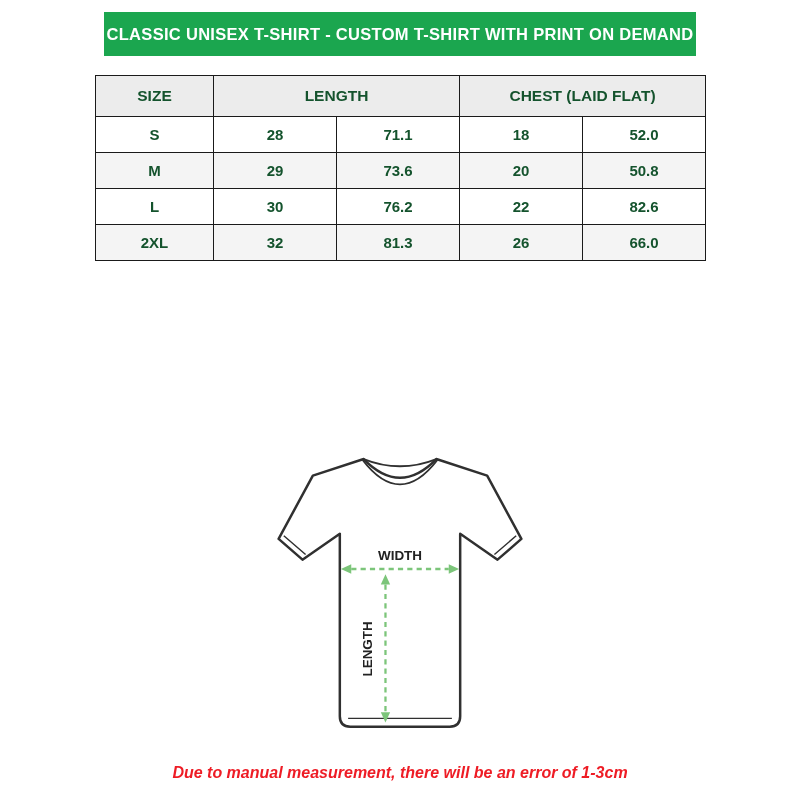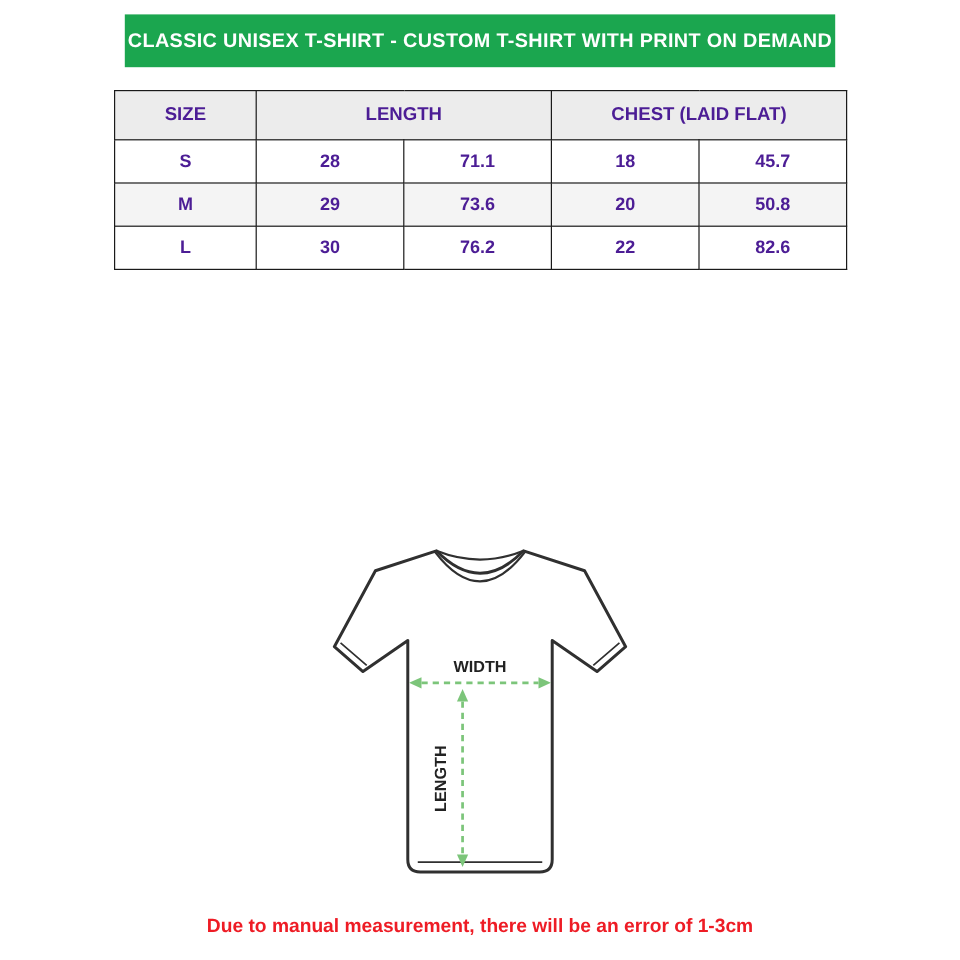--- a/index.html
+++ b/index.html
@@ -14,38 +14,39 @@
     font-weight:bold; font-size:16.5px; letter-spacing:0.3px; text-align:center;
   }
 
   table.size-table {
     position:absolute; top:75px; left:95px; width:610px;
     border-collapse:collapse; table-layout:fixed;
   }
   .size-table th, .size-table td {
     border:1px solid var(--border,#1a1a1a);
     text-align:center; vertical-align:middle;
-    font-size:15px; font-weight:bold; color:#4c1d95; padding:0;
+    font-size:15px; font-weight:bold; color:#14532d; padding:0;
   }
   .size-table th {height:40px; background:var(--header-bg,#ececec); font-size:15.5px;}
   .size-table td {height:35px; background:#ffffff;}
   .size-table tbody tr:nth-child(even) td {background:var(--row-alt-bg,#f4f4f4);}
 
   .tshirt-wrap {position:absolute; top:436px; left:50%; transform:translateX(-50%);}
   .outline {stroke:var(--outline,#303030); stroke-width:2.4; stroke-linejoin:round; fill:none;}
   .fill-white {fill:#ffffff;}
   .stitch {stroke:var(--outline,#303030); stroke-width:1.4; fill:none;}
   .arrow line {stroke:var(--arrow-green,#7cc57a); stroke-width:2.2; stroke-dasharray:5 4;}
   .arrow polygon {fill:var(--arrow-green,#7cc57a);}
   .dim-label {font-family:"Liberation Sans", sans-serif; font-size:13px; font-weight:bold; fill:#222;}
 
   .note {
     position:absolute; bottom:18px; left:0; width:100%;
     text-align:center; font-size:16px; font-weight:bold;
     color:var(--note-text,#ee1c25);
+    font-style:italic;
   }
 </style>
 </head>
 <body>
 
 <div class="page">
 
   <div class="banner">
     <span>CLASSIC UNISEX T-SHIRT - CUSTOM T-SHIRT WITH PRINT ON DEMAND</span>
   </div>
@@ -64,35 +65,42 @@
         <th colspan="2">LENGTH</th>
         <th colspan="2">CHEST (LAID FLAT)</th>
       </tr>
     </thead>
     <tbody>
       <tr>
         <td>S</td>
         <td>28</td>
         <td>71.1</td>
         <td>18</td>
-        <td>45.7</td>
+        <td>52.0</td>
       </tr>
       <tr>
         <td>M</td>
         <td>29</td>
         <td>73.6</td>
         <td>20</td>
         <td>50.8</td>
       </tr>
       <tr>
         <td>L</td>
         <td>30</td>
         <td>76.2</td>
         <td>22</td>
         <td>82.6</td>
+      </tr>
+      <tr>
+        <td>2XL</td>
+        <td>32</td>
+        <td>81.3</td>
+        <td>26</td>
+        <td>66.0</td>
       </tr>
     </tbody>
   </table>
 
   <div class="tshirt-wrap">
     <svg viewBox="0 0 320 310" width="332" height="322" xmlns="http://www.w3.org/2000/svg">
 
       <path class="outline fill-white" d="M125 22 L76 38 L43 99 L66 119 L102 94 L102 270 Q102 280 112 280 L208 280 Q218 280 218 270 L218 94 L254 119 L277 99 L244 38 L195 22 Q160 58 125 22 Z"></path>
 
       <path class="outline" d="M125 22 Q160 36 195 22" style="stroke-width:1.8"></path>

